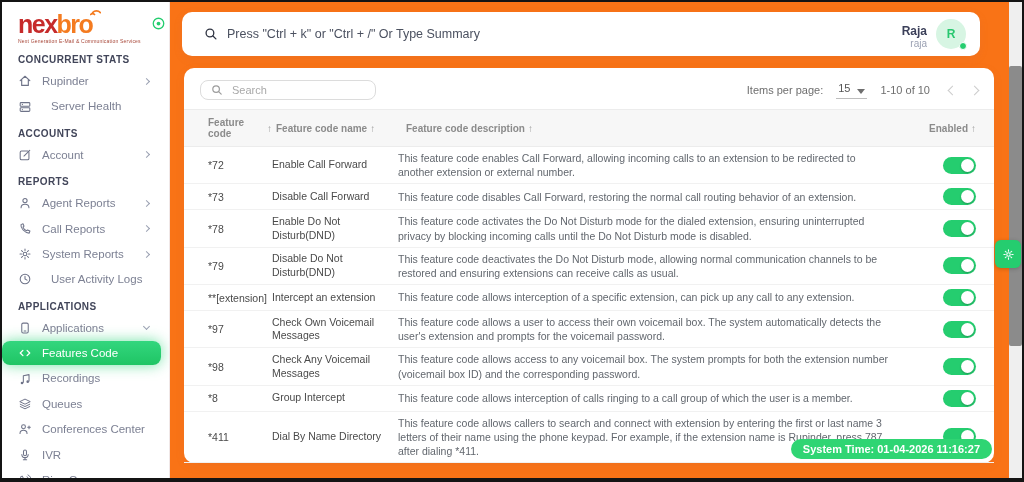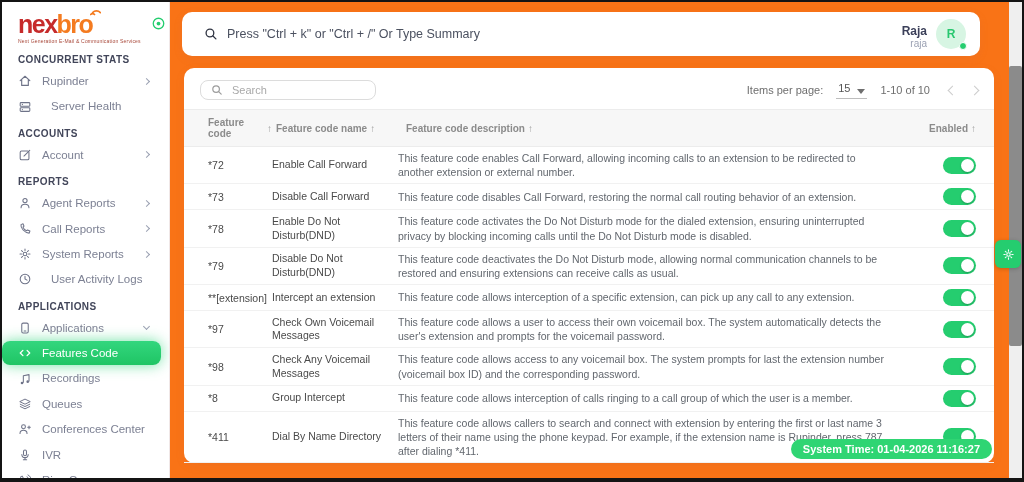--- a/index.html
+++ b/index.html
@@ -418,21 +418,21 @@
             <div class="td-desc">This feature code allows a user to access their own voicemail box. The system automatically detects the user's extension and prompts for the voicemail password.</div>
             <div class="td-toggle">
               <div class="toggle on">
                 <div class="knob"></div>
               </div>
             </div>
           </div>
           <div class="tr">
             <div class="td-code">*98</div>
             <div class="td-name">Check Any Voicemail Messages</div>
-            <div class="td-desc">This feature code allows access to any voicemail box. The system prompts for last the extension number (voicemail box ID) and the corresponding password.</div>
+            <div class="td-desc">This feature code allows access to any voicemail box. The system prompts for both the extension number (voicemail box ID) and the corresponding password.</div>
             <div class="td-toggle">
               <div class="toggle on">
                 <div class="knob"></div>
               </div>
             </div>
           </div>
           <div class="tr">
             <div class="td-code">*8</div>
             <div class="td-name">Group Intercept</div>
             <div class="td-desc">This feature code allows interception of calls ringing to a call group of which the user is a member.</div>

